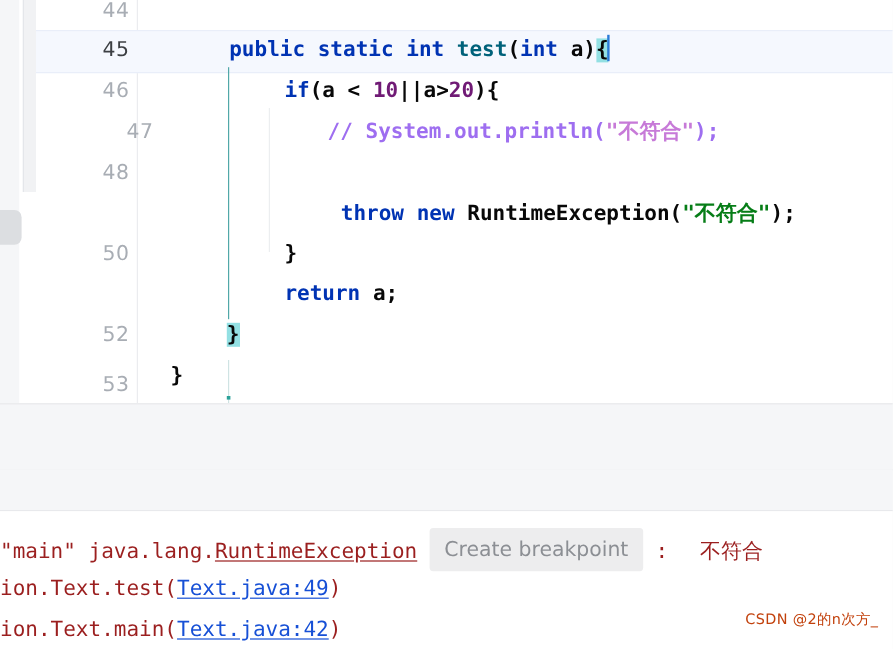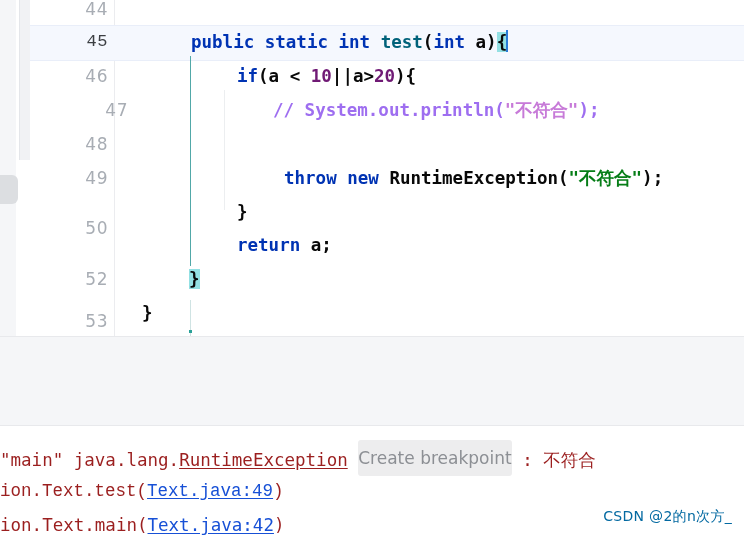--- a/index.html
+++ b/index.html
@@ -194,42 +194,43 @@
     text-decoration: underline;
     text-underline-offset: 2px;
   }
 
   .badge {
     display: inline-block;
     background: #ededee;
     color: #8c8f94;
     font-family: "DejaVu Sans", sans-serif;
     font-size: 17px;
-    padding: 1px 0;
+    padding: 1px 12px;
     border-radius: 3px;
     vertical-align: 2px;
   }
 
   .cn-msg {
     color: #9b1f1f;
     font-family: "DejaVu Sans", sans-serif;
+    margin-left: 16px;
   }
 
   .file-link {
     color: #1750d6;
     text-decoration: underline;
     text-underline-offset: 2px;
   }
 
   .watermark {
     position: absolute;
     right: 12px; top: 508px;
     font-family: "DejaVu Sans", sans-serif;
-    font-size: 14px;
-    color: #0369a1;
+    font-size: 12px;
+    color: #c2410c;
     letter-spacing: .3px;
     white-space: nowrap;
   }
 </style>
 </head>
 <body>
 
 <div id="root">
 
   <div class="editor">
@@ -240,26 +241,25 @@
       <div class="left-scroll-thumb"></div>
     </div>
 
     <div class="left-tab"></div>
 
     <div class="gutter"></div>
 
     <div class="line-hl line-hl-top line-hl-bot" style="top:25px;"></div>
 
     <div class="ln" style="top:-8px;">44</div>
-    <div class="ln current" style="top:25px;font-family:Liberation Mono, monospace;">45</div>
+    <div class="ln current" style="top:25px;">45</div>
     <div class="ln" style="top:59px;">46</div>
     <div class="ln" style="top:93px;padding-left:20px;">47</div>
     <div class="ln" style="top:127px;">48</div>
-    <div class="ln" style="top:161px;">49</div>
-    <div class="ln" style="top:211px;">50</div>
+    <div class="ln" style="top:195px;">50</div>
     <div class="ln" style="top:262px;">52</div>
     <div class="ln" style="top:296px;margin-top:8px;">53</div>
 
     <div class="indent-guide"></div>
     <div class="indent-guide-2"></div>
     <div class="indent-guide-3"></div>
     <div class="fold-dot"></div>
 
     <div class="code" style="top:25px; left:191px;"><span class="kw">public</span><span class="plain"> </span><span class="kw">static</span><span class="plain"> </span><span class="kw">int</span><span class="plain"> </span><span class="meth">test</span><span class="plain">(</span><span class="kw">int</span><span class="plain"> </span><span class="plain">a</span><span class="plain">)</span><span class="plain brace-hl">{</span><span class="caret"></span></div>
 
@@ -281,21 +281,21 @@
 
   </div>
 
   <div class="panel-gap"></div>
   <div class="panel-gap2"></div>
 
   <div class="console">
 
     <div class="console-line l1" style="left:0px;"><span>"main" java.lang.</span><span class="exc-link">RuntimeException</span><span> </span><span class="badge">Create breakpoint</span><span> </span><span>:</span><span> </span><span class="cn-msg">不符合</span></div>
 
-    <div class="console-line l2" style="left:0px;font-family:Liberation Mono, monospace;"><span>ion.Text.test(</span><span class="file-link">Text.java:49</span><span>)</span></div>
+    <div class="console-line l2" style="left:0px;"><span>ion.Text.test(</span><span class="file-link">Text.java:49</span><span>)</span></div>
 
     <div class="console-line l3" style="left:0px;"><span>ion.Text.main(</span><span class="file-link">Text.java:42</span><span>)</span></div>
 
   </div>
 
   <div class="watermark">CSDN @2的n次方_</div>
 
 </div>
 
 </body></html>

